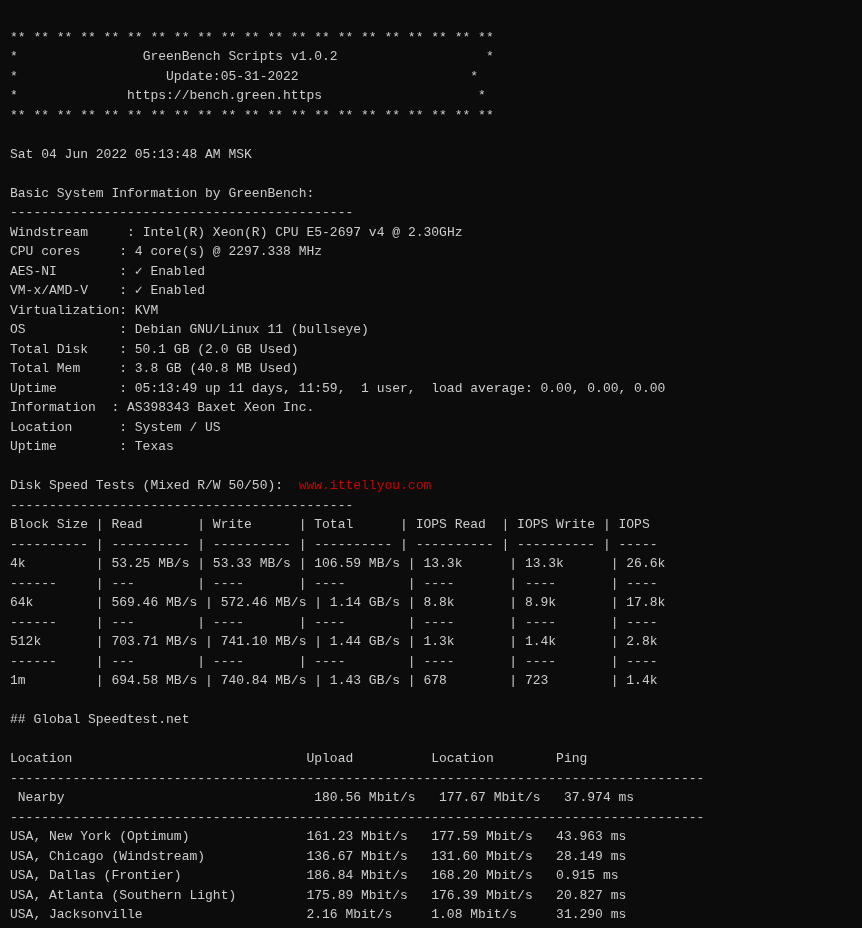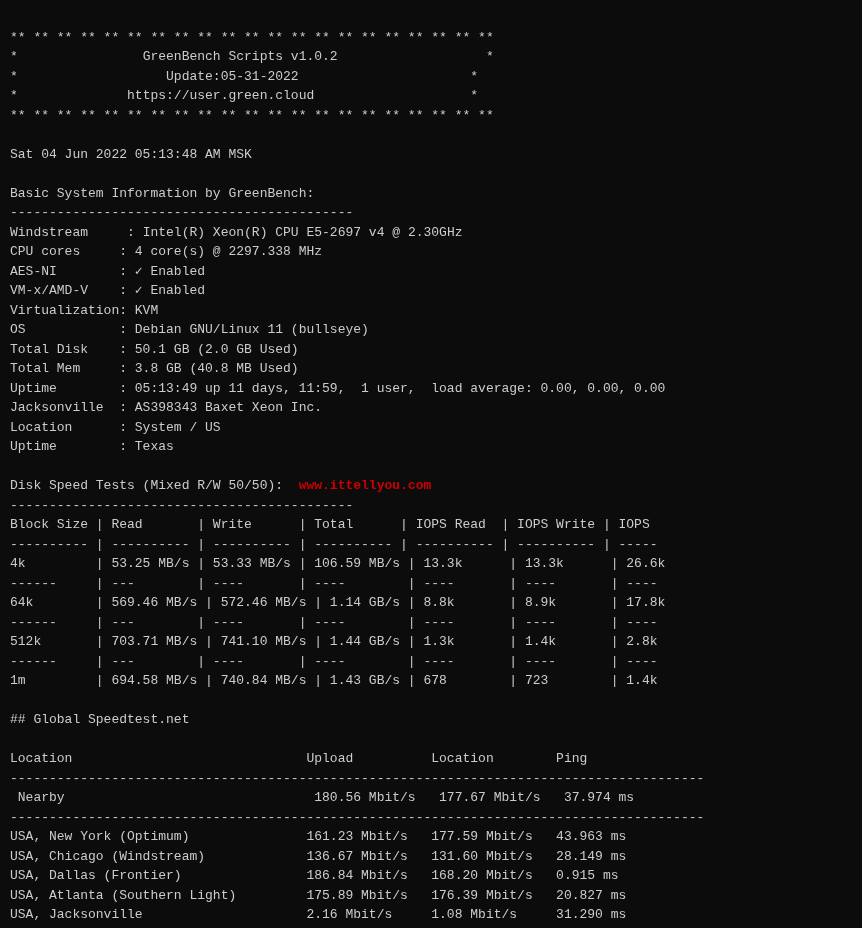--- a/index.html
+++ b/index.html
@@ -15,47 +15,47 @@
     }
     .terminal {
       white-space: pre;
       font-family: 'Courier New', Courier, monospace;
       font-size: 13px;
       line-height: 1.5;
       color: #cccccc;
     }
     .watermark {
       color: #cc0000;
-      font-weight: bold;
+      font-weight: normal;
     }
   </style>
 </head>
 <body>
 
 <div class="terminal">
 <span>** ** ** ** ** ** ** ** ** ** ** ** ** ** ** ** ** ** ** ** **</span>
 <span>*</span>                <span>GreenBench Scripts v1.0.2</span>                   <span>*</span>
 <span>*</span>                   <span>Update:05-31-2022</span>                      <span>*</span>
-<span>*</span>              <span>https://user.green.cloud</span>                    <span>*</span>
+<span>*</span>              <span>https://bench.green.https</span>                    <span>*</span>
 <span>** ** ** ** ** ** ** ** ** ** ** ** ** ** ** ** ** ** ** ** **</span>
 
 <span>Sat 04 Jun 2022 05:13:48 AM MSK</span>
 
 <span>Basic System Information by GreenBench:</span>
 <span>--------------------------------------------</span>
 <span><span>Windstream     </span><span>: Intel(R) Xeon(R) CPU E5-2697 v4 @ 2.30GHz</span></span>
 <span><span>CPU cores     </span><span>: 4 core(s) @ 2297.338 MHz</span></span>
 <span><span>AES-NI        </span><span>: ✓ Enabled</span></span>
 <span><span>VM-x/AMD-V    </span><span>: ✓ Enabled</span></span>
 <span><span>Virtualization</span><span>: KVM</span></span>
 <span><span>OS            </span><span>: Debian GNU/Linux 11 (bullseye)</span></span>
 <span><span>Total Disk    </span><span>: 50.1 GB (2.0 GB Used)</span></span>
 <span><span>Total Mem     </span><span>: 3.8 GB (40.8 MB Used)</span></span>
 <span><span>Uptime        </span><span>: 05:13:49 up 11 days, 11:59,  1 user,  load average: 0.00, 0.00, 0.00</span></span>
-<span><span>Jacksonville  </span><span>: AS398343 Baxet Xeon Inc.</span></span>
+<span><span>Information  </span><span>: AS398343 Baxet Xeon Inc.</span></span>
 <span><span>Location      </span><span>: System / US</span></span>
 <span><span>Uptime        </span><span>: Texas</span></span>
 
 <span><span>Disk Speed Tests (Mixed R/W 50/50):</span>  <span class="watermark">www.ittellyou.com</span></span>
 <span>--------------------------------------------</span>
 <span>Block Size | Read       | Write      | Total      | IOPS Read  | IOPS Write | IOPS</span>
 <span>---------- | ---------- | ---------- | ---------- | ---------- | ---------- | -----</span>
 <span>4k         | 53.25 MB/s | 53.33 MB/s | 106.59 MB/s | 13.3k      | 13.3k      | 26.6k</span>
 <span>------     | ---        | ----       | ----        | ----       | ----       | ----</span>
 <span>64k        | 569.46 MB/s | 572.46 MB/s | 1.14 GB/s | 8.8k       | 8.9k       | 17.8k</span>

